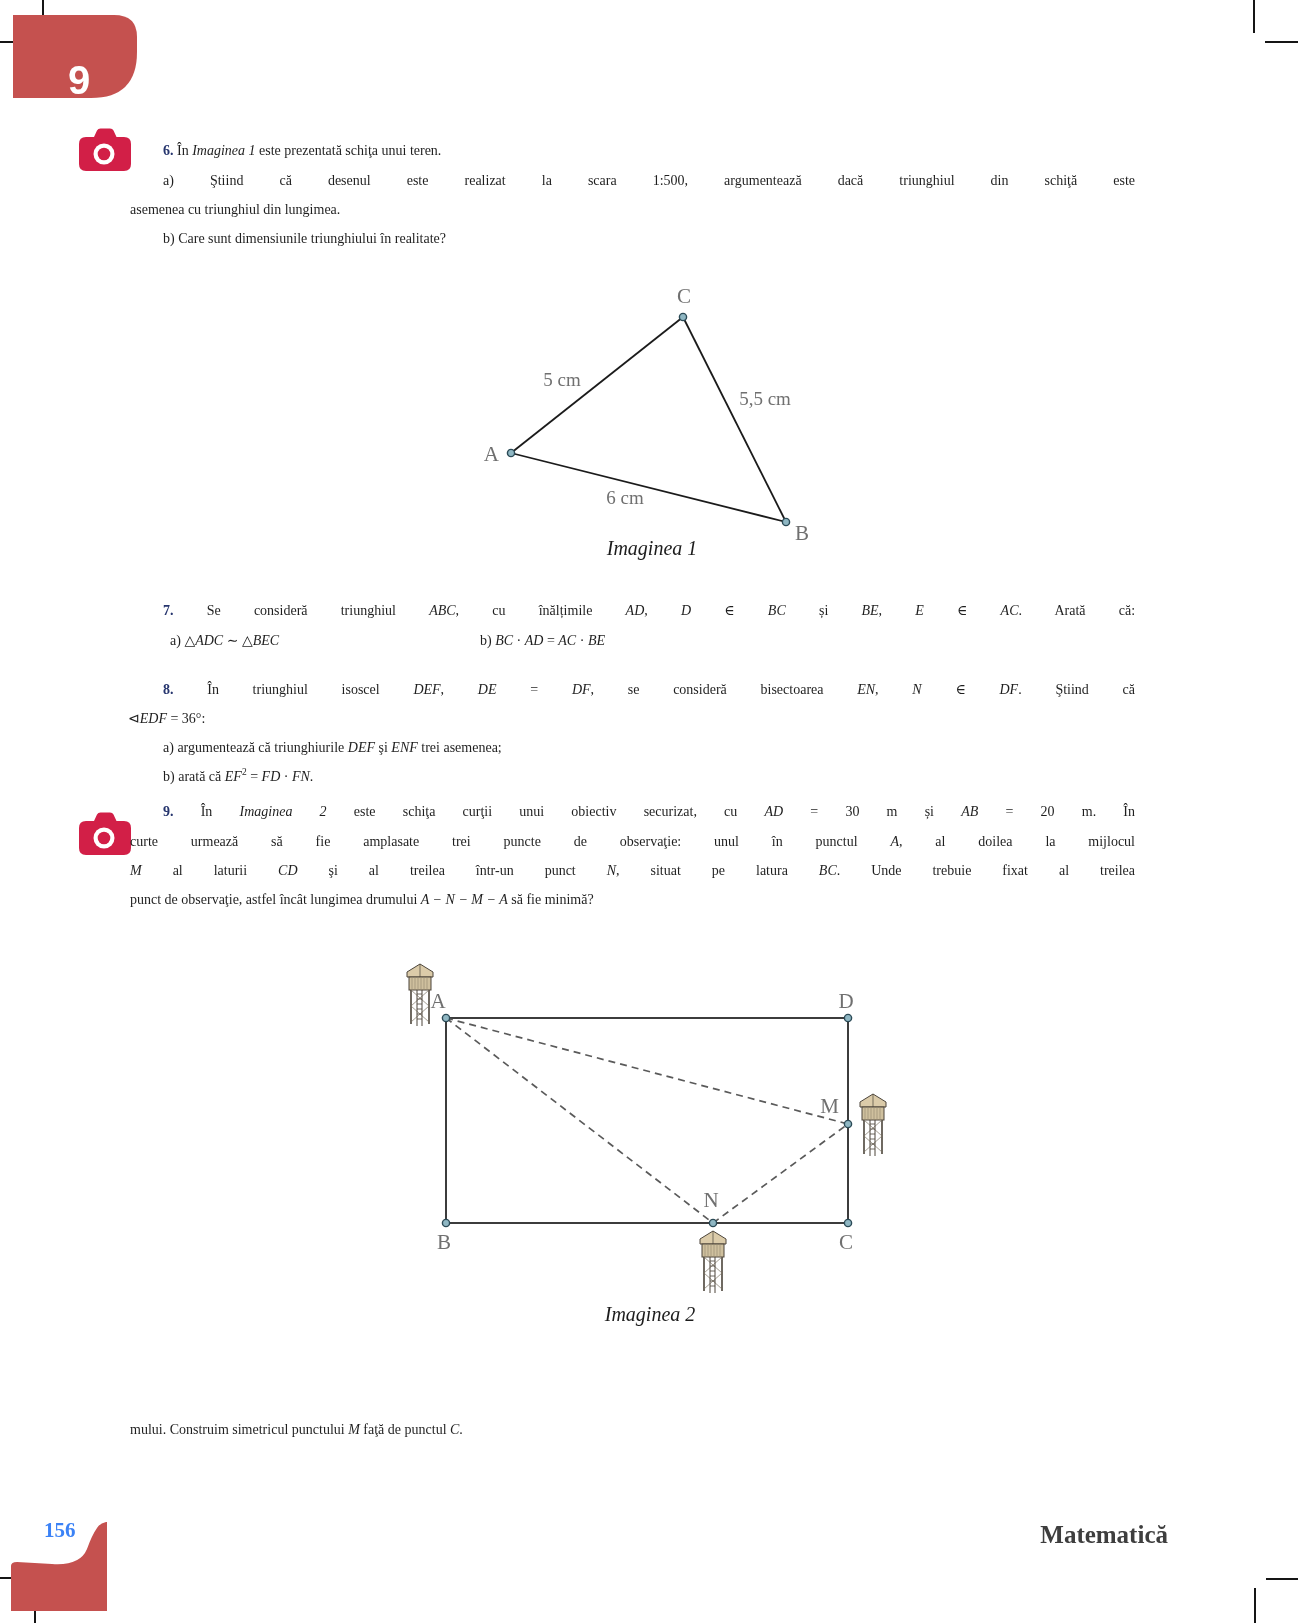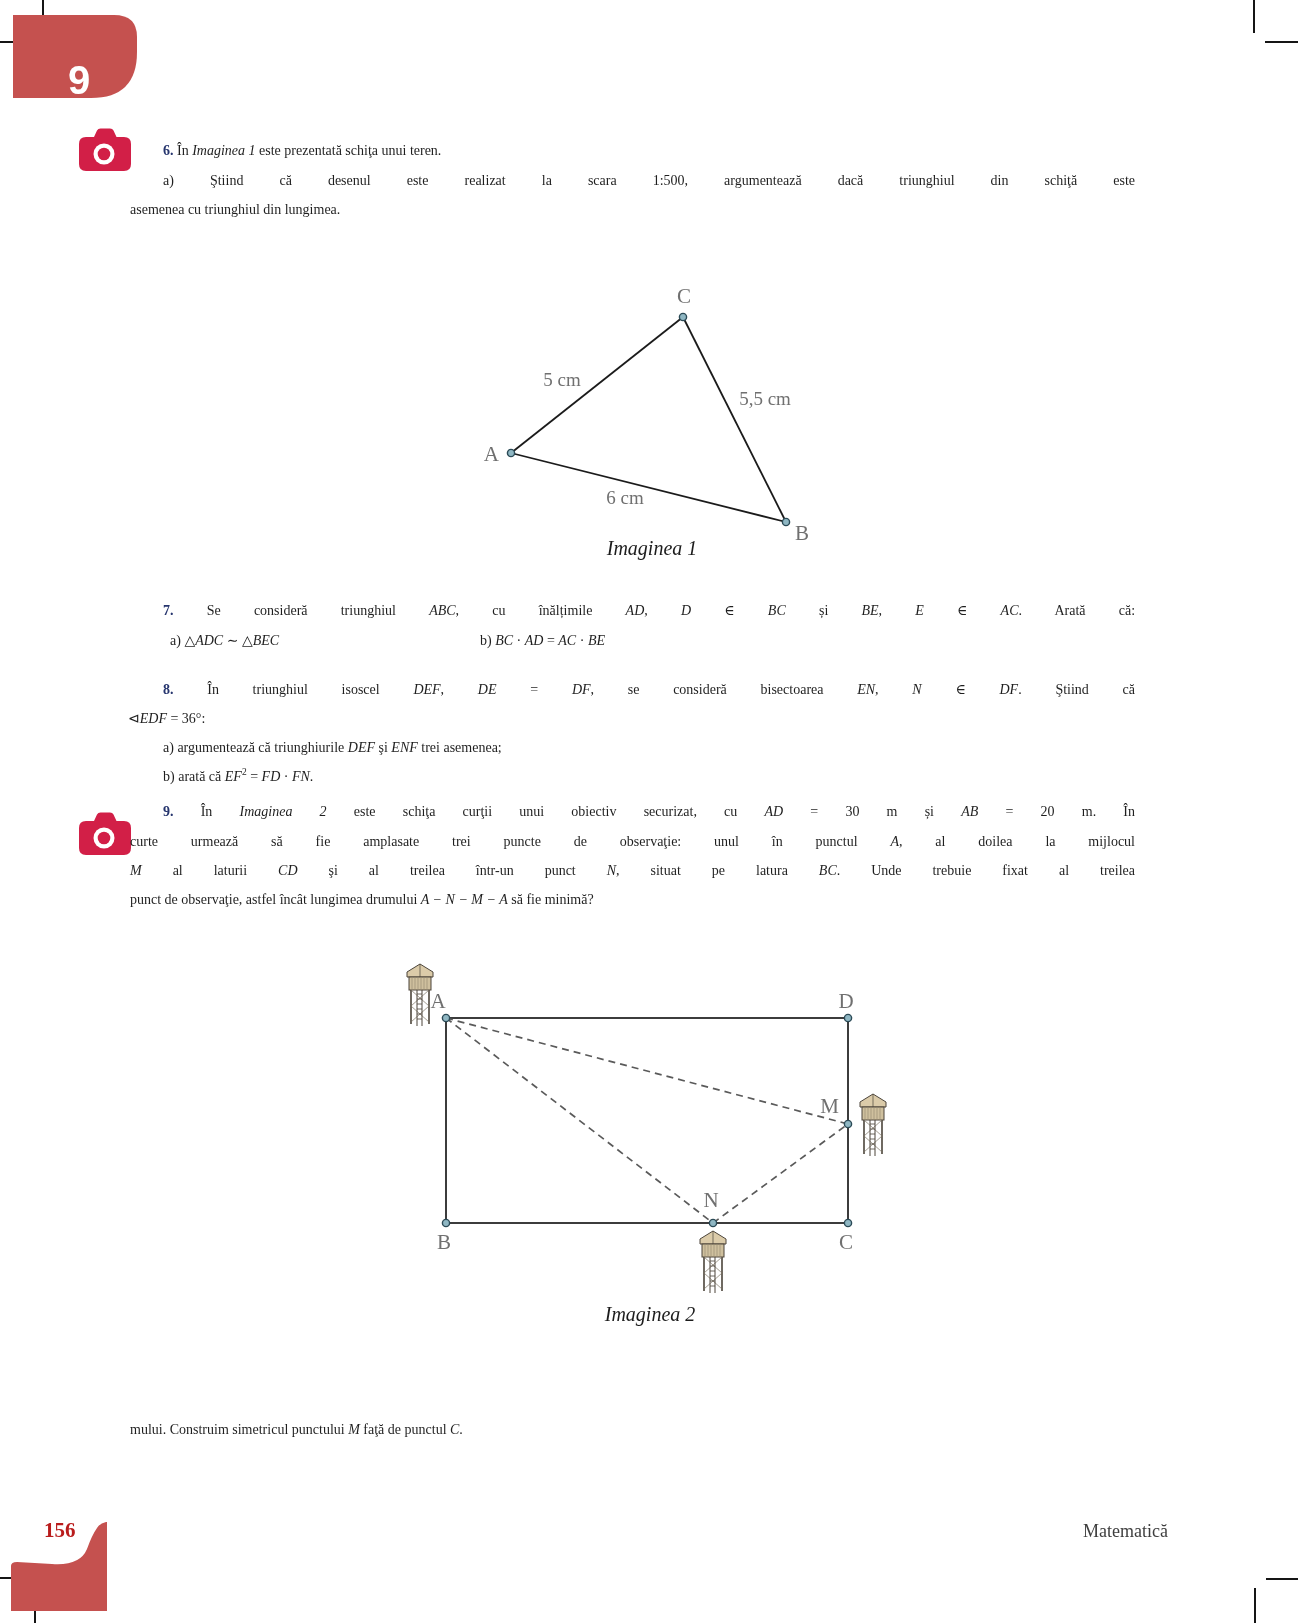--- a/index.html
+++ b/index.html
@@ -11,23 +11,23 @@
   .full{white-space:normal;width:972px;text-align:justify;text-align-last:justify;}
   .full.wide{width:1005px;}
   .num{color:#26356e;font-weight:700;}
   .it{font-style:italic;}
   .sup{font-size:68%;vertical-align:super;line-height:0;}
   .fig-caption{position:absolute;font-style:italic;font-size:20px;text-align:center;color:#1c1c1c;}
   .abs{position:absolute;}
   .crop{position:absolute;background:#151515;}
   .chapter-digit{position:absolute;left:68px;top:58px;font-family:"Liberation Sans","DejaVu Sans",sans-serif;
     font-size:40px;font-weight:800;color:#ffffff;}
-  .page-num{position:absolute;left:44px;top:1518px;font-size:21px;font-weight:700;color:#b91c1c;}
+  .page-num{position:absolute;left:44px;top:1518px;font-size:21px;font-weight:700;color:#3b82f6;}
   .footer-subject{position:absolute;left:968px;top:1521px;width:200px;text-align:right;
-    font-size:18px;font-weight:400;color:#3e3e3e;}
+    font-size:25px;font-weight:700;color:#3e3e3e;}
   svg text{font-family:"Liberation Serif","DejaVu Serif",serif;}
   .vlabel{font-size:21px;fill:#707070;}
   .slabel{font-size:19px;fill:#707070;}
 </style>
 </head>
 <body>
 
 <div class="page">
 
   <div class="crop" style="left:42px;top:0;width:1.5px;height:33px"></div>
@@ -46,20 +46,21 @@
 
   <svg class="abs" style="left:79px;top:127px;width:52px;height:44px" viewBox="0 0 52 44">
     <path d="M0,17 Q0,10 7,10 H15 L18,3.5 Q19,1.5 21.5,1.5 H31 Q33.5,1.5 34.5,3.5 L37.5,10 H45 Q52,10 52,17 V37 Q52,44 45,44 H7 Q0,44 0,37 Z" fill="#d21f47"></path>
     <circle cx="25" cy="27" r="10.5" fill="#ffffff"></circle>
     <circle cx="25" cy="27" r="6.3" fill="#d21f47"></circle>
   </svg>
 
   <div class="line full" style="left:163px;top:136px;width:972px;text-align-last:auto"><span class="num">6.</span><span> În </span><span class="it">Imaginea 1</span><span> este prezentată schiţa unui teren.</span></div>
   <div class="line full" style="left:163px;top:166px"><span>a) Ştiind că desenul este realizat la scara 1:500, argumentează dacă triunghiul din schiţă este</span></div>
   <div class="line" style="left:130px;top:195px"><span>asemenea cu triunghiul din lungimea.</span></div>
+  <div class="line" style="left:163px;top:224px"><span>b) Care sunt dimensiunile triunghiului în realitate?</span></div>
 
   <svg class="abs" style="left:455px;top:278px;width:370px;height:270px" viewBox="0 0 370 270">
     <g stroke="#1b1b1b" stroke-width="1.8">
       <line x1="56" y1="175" x2="228" y2="39"></line>
       <line x1="228" y1="39" x2="331" y2="244"></line>
       <line x1="56" y1="175" x2="331" y2="244"></line>
     </g>
     <g fill="#8fb7c3" stroke="#2b4a56" stroke-width="1.4">
       <circle cx="56" cy="175" r="3.6"></circle>
       <circle cx="228" cy="39" r="3.6"></circle>

